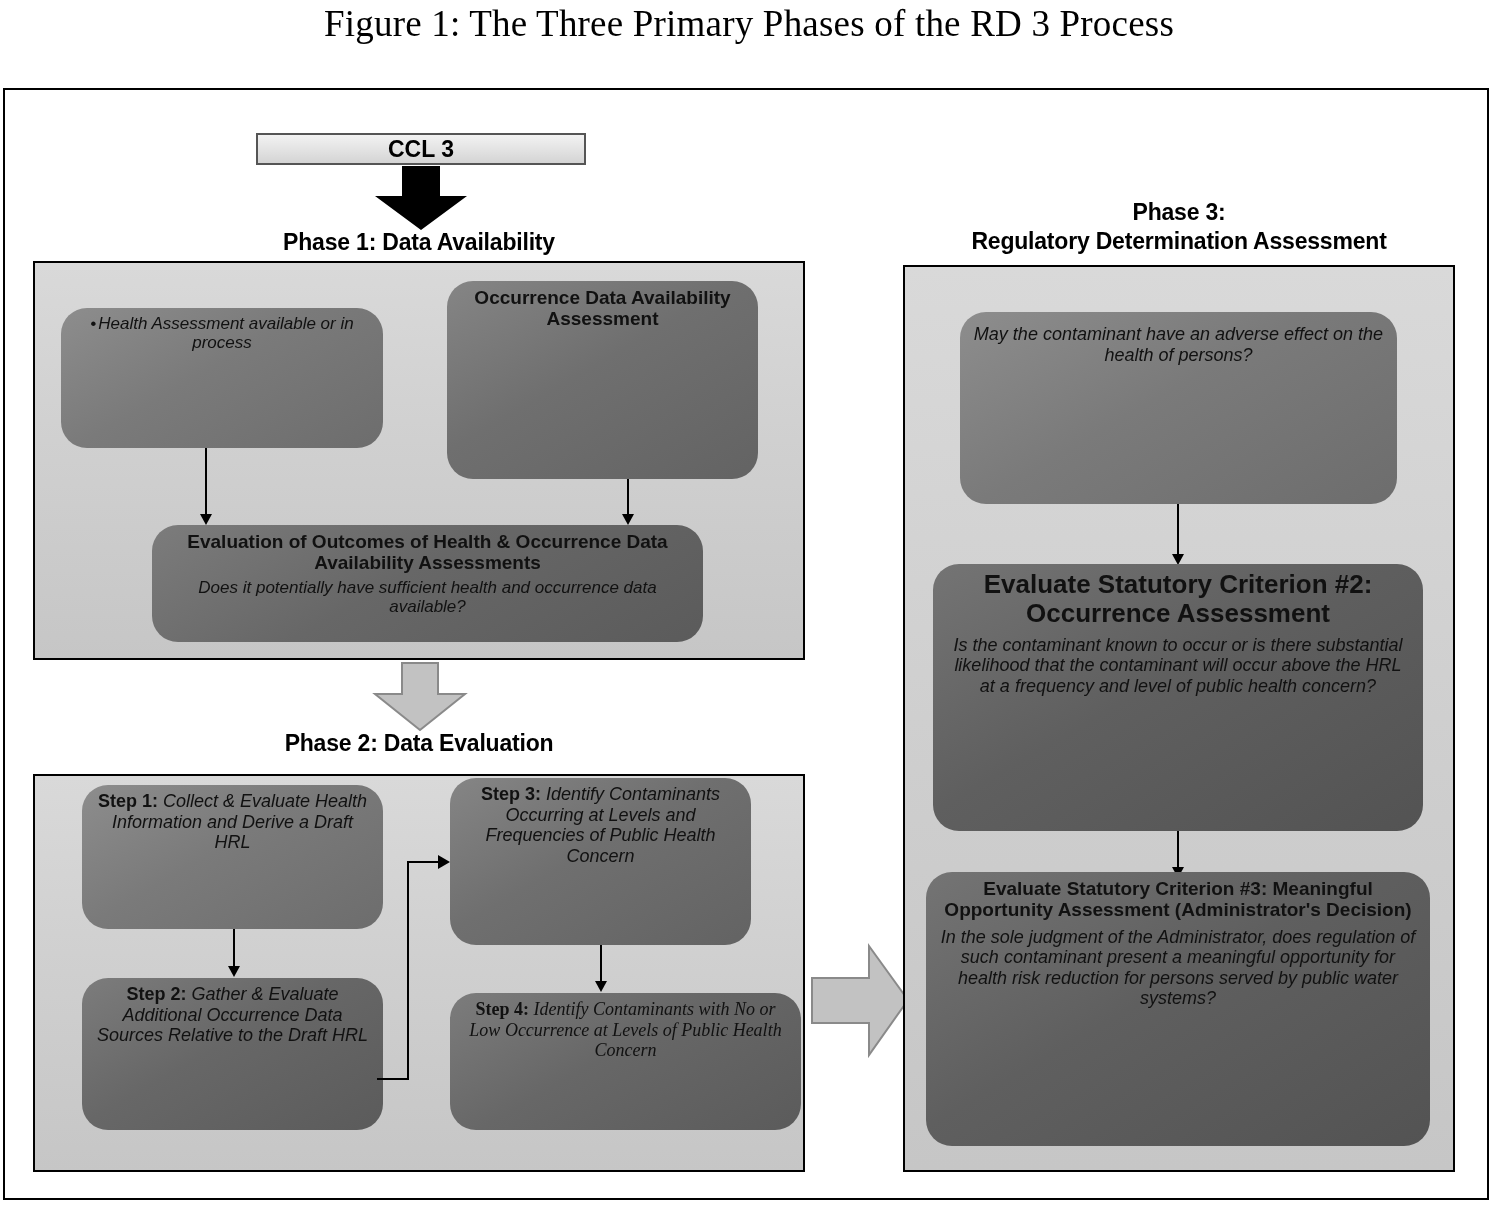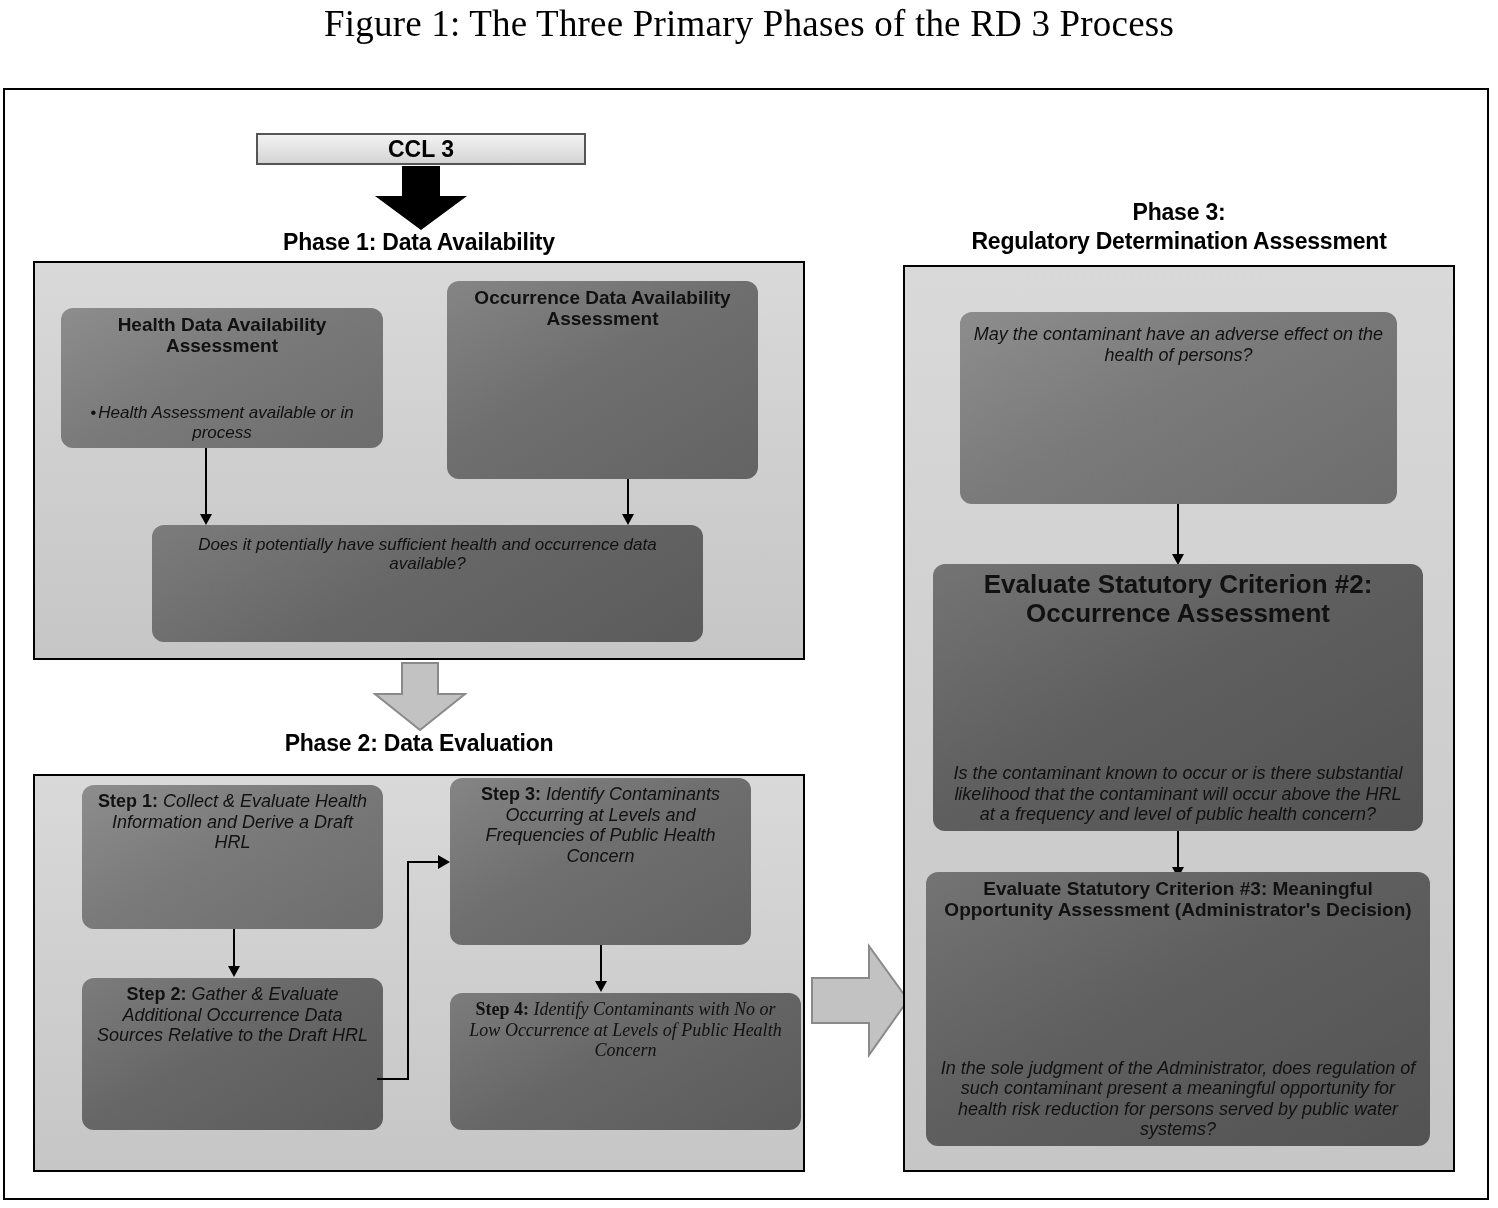--- a/index.html
+++ b/index.html
@@ -41,22 +41,22 @@
   .phase-box{
     border:2px solid #000;
     background:linear-gradient(180deg,#d9d9d9 0%,#cfcfcf 50%,#c6c6c6 100%);
   }
   #phase1-box{left:33px;top:261px;width:772px;height:399px;}
   #phase2-box{left:33px;top:774px;width:772px;height:398px;}
   #phase3-box{left:903px;top:265px;width:552px;height:907px;}
 
   
   .node{
-    position:absolute;border-radius:12px;box-sizing:border-box;
-    display:flex;flex-direction:column;align-items:center;justify-content:space-between;
+    position:absolute;border-radius:26px;box-sizing:border-box;
+    display:flex;flex-direction:column;align-items:center;justify-content:flex-start;
     text-align:center;padding:6px 12px;overflow:hidden;
     color:#111;
   }
   .node .hd{font-weight:bold;line-height:1.13;}
   .node .bd{font-style:italic;line-height:1.14;}
   .node ul{margin:0;padding:0;list-style:none;}
   .node ul li{font-style:italic;line-height:1.14;}
   .node ul li:before{content:"\2022";margin-right:2px;}
 
   
@@ -95,37 +95,37 @@
 
 <svg class="block-arrow" style="left:371px;top:166px;" width="100" height="66" viewBox="0 0 100 66">
   <polygon points="31,0 69,0 69,30 96,30 50,64 4,30 31,30" fill="#000000"></polygon>
 </svg>
 
 <div class="phase-cap" style="left:33px;top:228px;width:772px;">Phase 1: Data Availability</div>
 
 <div class="abs phase-box" id="phase1-box"></div>
 
 <div class="node sh-a" style="left:61px;top:308px;width:322px;height:140px;">
-  <div class="hd" style="font-size:19px;">Health Data Availability Assessment</div>
   <ul>
     <li style="font-size:17px;">Health Assessment available or in process</li>
   </ul>
 </div>
 
 <div class="node sh-b" style="left:447px;top:281px;width:311px;height:198px;">
   <div class="hd" style="font-size:19px;">Occurrence Data Availability Assessment</div>
 </div>
 
 <div class="vline" style="left:205px;top:448px;height:68px;"></div>
 <div class="arrowhead-down" style="left:200px;top:514px;"></div>
 
 <div class="vline" style="left:627px;top:479px;height:37px;"></div>
 <div class="arrowhead-down" style="left:622px;top:514px;"></div>
 
 <div class="node sh-c" style="left:152px;top:525px;width:551px;height:117px;">
+  <div class="hd" style="font-size:19px;">Evaluation of Outcomes of Health &amp; Occurrence Data Availability Assessments</div>
   <div class="bd" style="font-size:17px;margin-top:4px;">Does it potentially have sufficient health and occurrence data available?</div>
 </div>
 
 <svg class="block-arrow" style="left:370px;top:662px;" width="100" height="70" viewBox="0 0 100 70">
   <polygon points="32,1 68,1 68,32 95,32 50,68 5,32 32,32" fill="#c2c2c2" stroke="#8a8a8a" stroke-width="2"></polygon>
 </svg>
 
 <div class="phase-cap" style="left:33px;top:729px;width:772px;">Phase 2: Data Evaluation</div>
 
 <div class="abs phase-box" id="phase2-box"></div>

